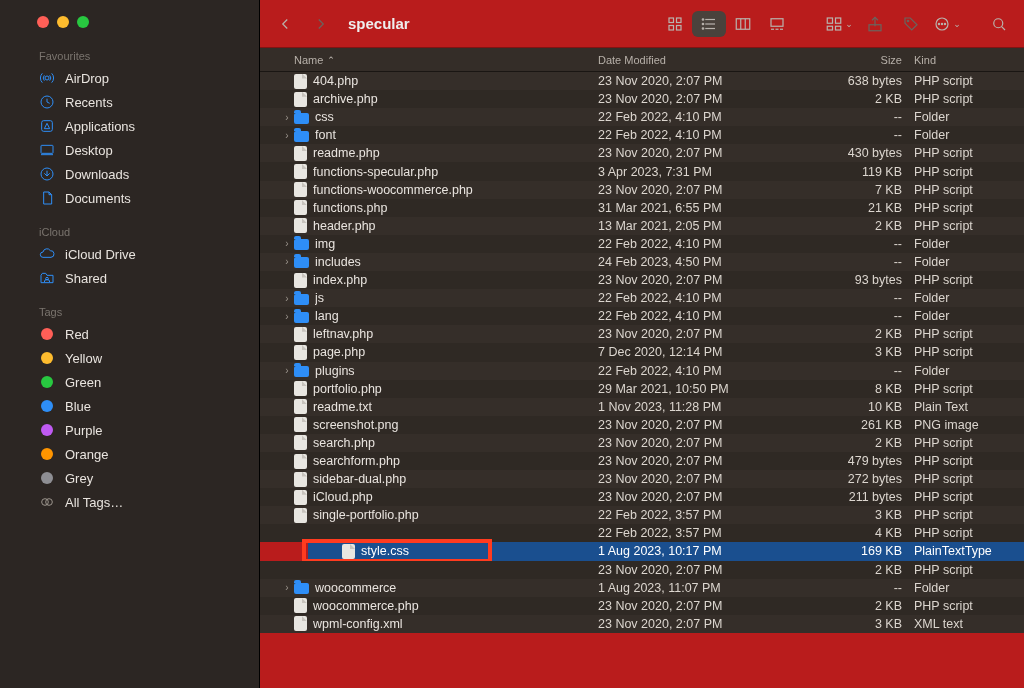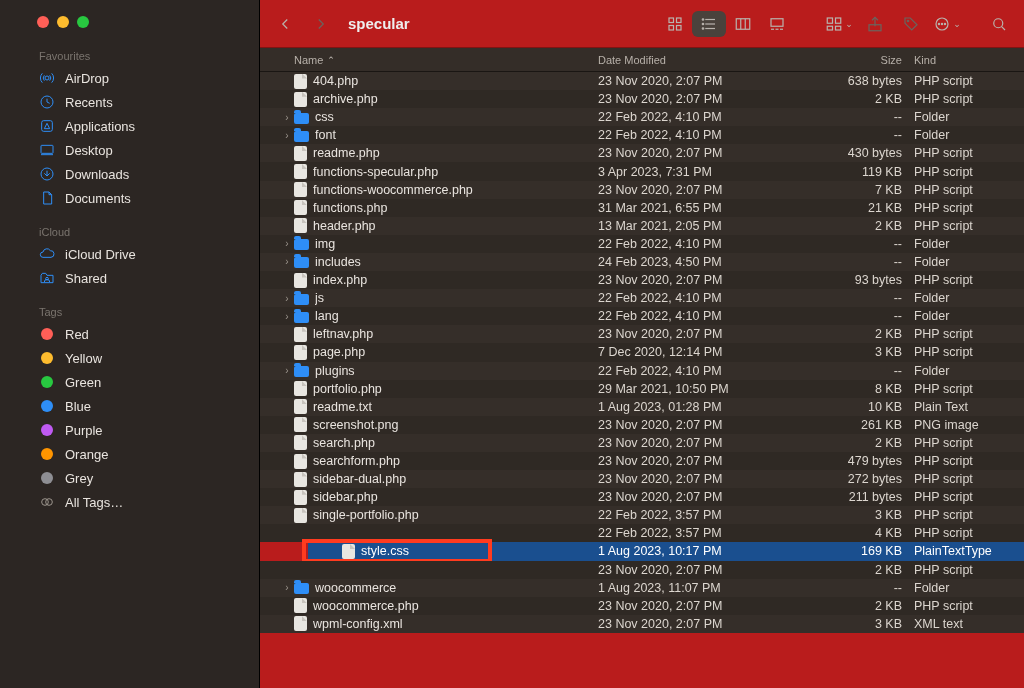--- a/index.html
+++ b/index.html
@@ -443,21 +443,21 @@
           <span class="ficon doc"></span>
           <span class="name">portfolio.php</span>
           <span class="date">29 Mar 2021, 10:50 PM</span>
           <span class="size">8 KB</span>
           <span class="kind">PHP script</span>
         </div>
         <div class="row">
           <span class="disclose">›</span>
           <span class="ficon doc"></span>
           <span class="name">readme.txt</span>
-          <span class="date">1 Aug 2023, 01:28 PM</span>
+          <span class="date">1 Nov 2023, 11:28 PM</span>
           <span class="size">10 KB</span>
           <span class="kind">Plain Text</span>
         </div>
         <div class="row">
           <span class="disclose">›</span>
           <span class="ficon doc"></span>
           <span class="name">screenshot.png</span>
           <span class="date">23 Nov 2020, 2:07 PM</span>
           <span class="size">261 KB</span>
           <span class="kind">PNG image</span>
@@ -482,21 +482,21 @@
           <span class="disclose">›</span>
           <span class="ficon doc"></span>
           <span class="name">sidebar-dual.php</span>
           <span class="date">23 Nov 2020, 2:07 PM</span>
           <span class="size">272 bytes</span>
           <span class="kind">PHP script</span>
         </div>
         <div class="row">
           <span class="disclose">›</span>
           <span class="ficon doc"></span>
-          <span class="name">sidebar.php</span>
+          <span class="name">iCloud.php</span>
           <span class="date">23 Nov 2020, 2:07 PM</span>
           <span class="size">211 bytes</span>
           <span class="kind">PHP script</span>
         </div>
         <div class="row">
           <span class="disclose">›</span>
           <span class="ficon doc"></span>
           <span class="name">single-portfolio.php</span>
           <span class="date">22 Feb 2022, 3:57 PM</span>
           <span class="size">3 KB</span>

